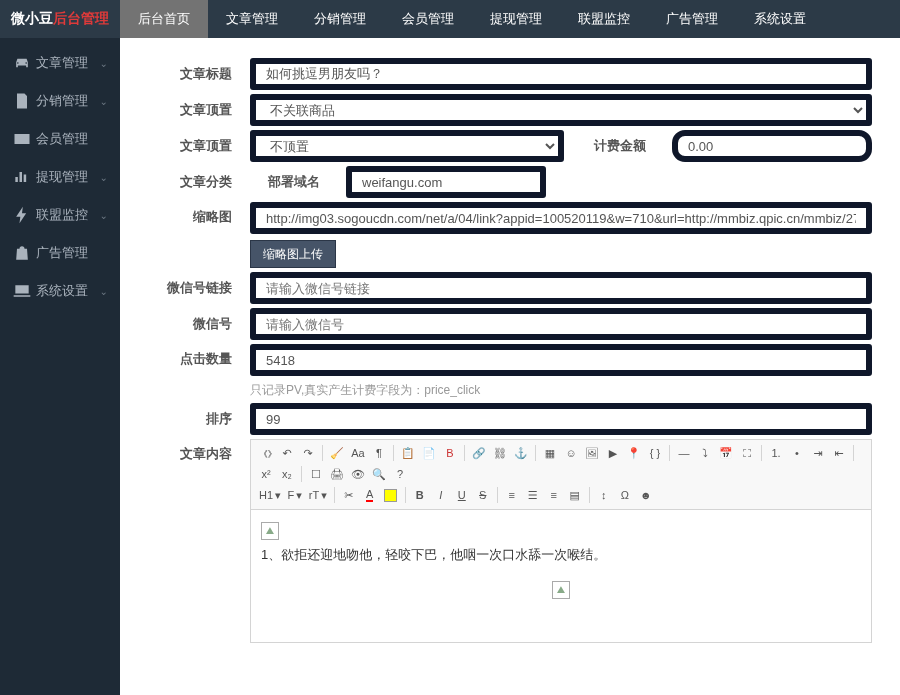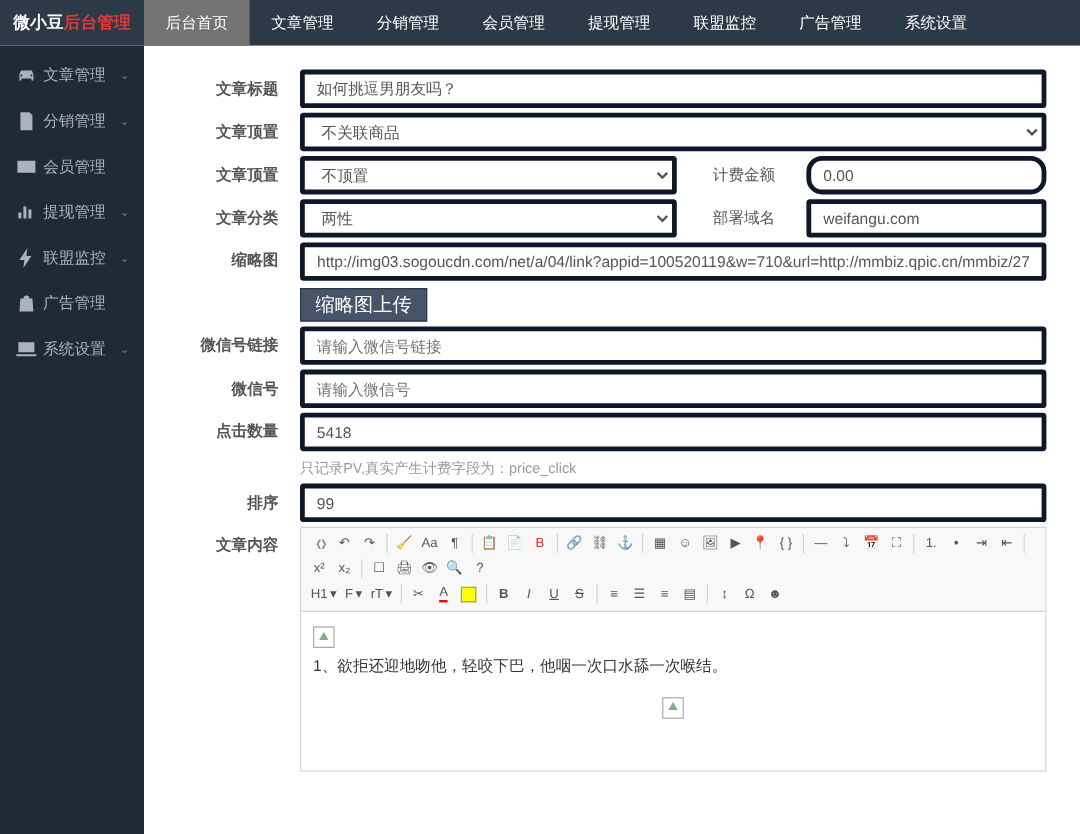--- a/index.html
+++ b/index.html
@@ -16,26 +16,26 @@
 .side-item { display:flex; align-items:center; height:38px; padding:0 12px; cursor:pointer; font-size:13px; }
 .side-item .icon { width:20px; display:inline-flex; }
 .side-item .label { flex:1; margin-left:4px; }
 .side-item .arrow { font-size:10px; color:#6b7682; }
 
 .main { margin-left:120px; padding:20px 28px 10px 10px; }
 .form-row { display:flex; align-items:center; margin-bottom:4px; }
 .form-label { width:120px; text-align:right; padding-right:18px; color:#555; font-size:13px; font-weight:bold; }
 .form-ctrl { flex:1; }
 .form-ctrl2 { display:flex; flex:1; align-items:center; gap:12px; }
-input[type=text], select { width:100%; height:32px; border:4px solid #0f172a; border-radius:3px; padding:0 10px; font-size:13px; color:#555; background:#fff; }
+input[type=text], select { width:100%; height:32px; border:6px solid #0f172a; border-radius:3px; padding:0 10px; font-size:13px; color:#555; background:#fff; }
 input[type=text]:read-only { color:#555; }
 select { color:#555; }
-.mini-label { width:84px; text-align:right; padding-right:14px; font-weight:normal; }
+.mini-label { width:84px; text-align:right; padding-right:14px; font-weight:bold; }
 .helptext { color:#999; font-size:12px; margin-top:6px; }
-.btn-upload { height:28px; background:#465468; color:#fff; border:1px solid #2b3647; padding:0 12px; font-size:16px; margin-top:6px; cursor:pointer; }
+.btn-upload { height:28px; background:#465468; color:#fff; border:1px solid #2b3647; padding:0 12px; font-size:12px; margin-top:6px; cursor:pointer; }
 
 .editor-wrap { border:1px solid #d4d4d4; }
 .toolbar { background:#f8f8f8; border-bottom:1px solid #d4d4d4; padding:4px 6px 2px; line-height:1; }
 .toolbar .trow { display:flex; flex-wrap:wrap; gap:3px; margin-bottom:3px; align-items:center; }
 .tbtn { width:18px; height:18px; display:inline-flex; align-items:center; justify-content:center; font-size:11px; color:#555; cursor:pointer; }
 .tbtn svg { width:14px; height:14px; }
 .tsep { width:1px; height:16px; background:#d4d4d4; margin:0 2px; }
 .tsel { font-size:11px; color:#555; padding:0 2px; cursor:pointer; display:inline-flex; align-items:center; gap:2px; }
 .colorbox { width:13px; height:13px; border:1px solid #999; }
 .editor-body { height:132px; overflow:auto; padding:8px 10px; font-size:13px; color:#333; line-height:1.9; position:relative; }
@@ -142,21 +142,20 @@
     <div class="form-ctrl2">
       <select style="flex:1"><option>不顶置</option></select>
       <div class="mini-label">计费金额</div>
       <input type="text" style="flex: 0 0 200px; border-radius: 13px;" value="0.00">
     </div>
   </div>
 
   <div class="form-row">
     <div class="form-label">文章分类</div>
     <div class="form-ctrl2">
-      <select style="flex:1"><option>两性</option></select>
       <div class="mini-label">部署域名</div>
       <input type="text" style="flex: 0 0 200px;" value="weifangu.com">
     </div>
   </div>
 
   <div class="form-row" style="align-items:flex-start">
     <div class="form-label" style="padding-top:6px">缩略图</div>
     <div class="form-ctrl">
       <input type="text" value="http://img03.sogoucdn.com/net/a/04/link?appid=100520119&amp;w=710&amp;url=http://mmbiz.qpic.cn/mmbiz/27PIal" style="">
       <button class="btn-upload">缩略图上传</button>

